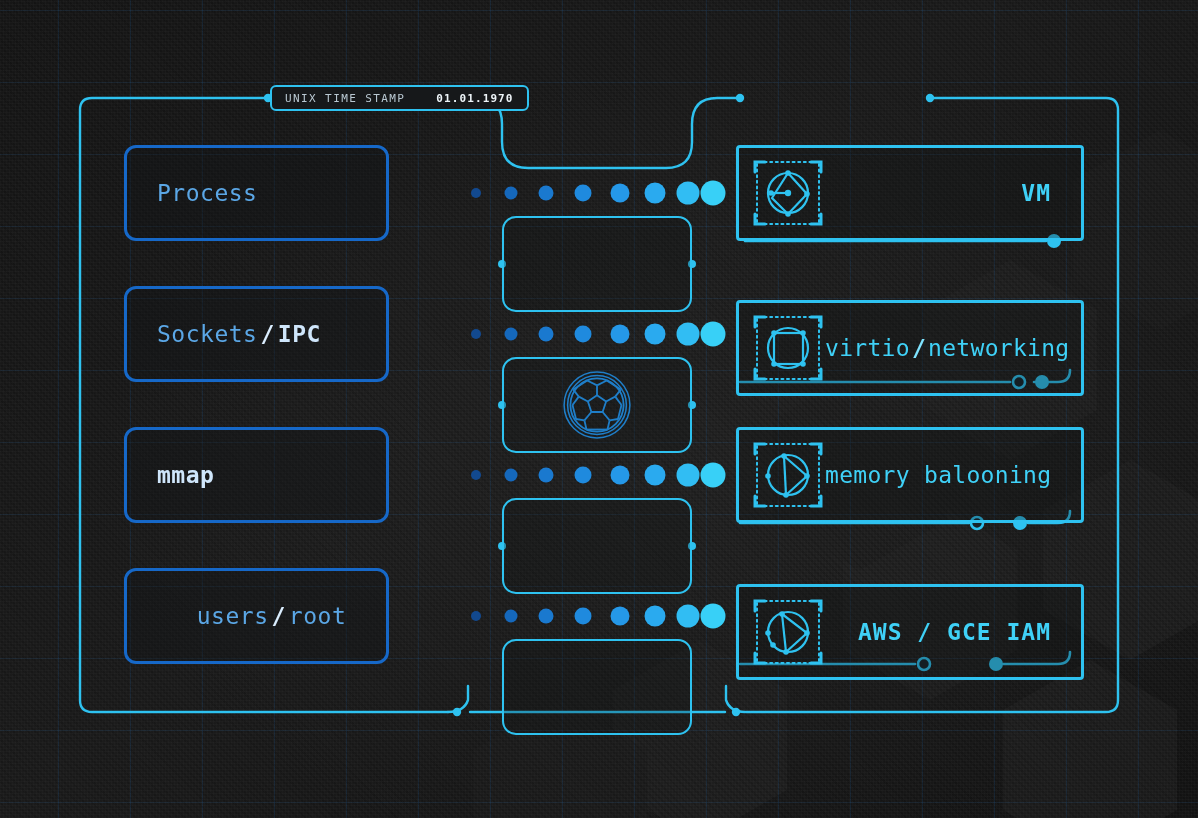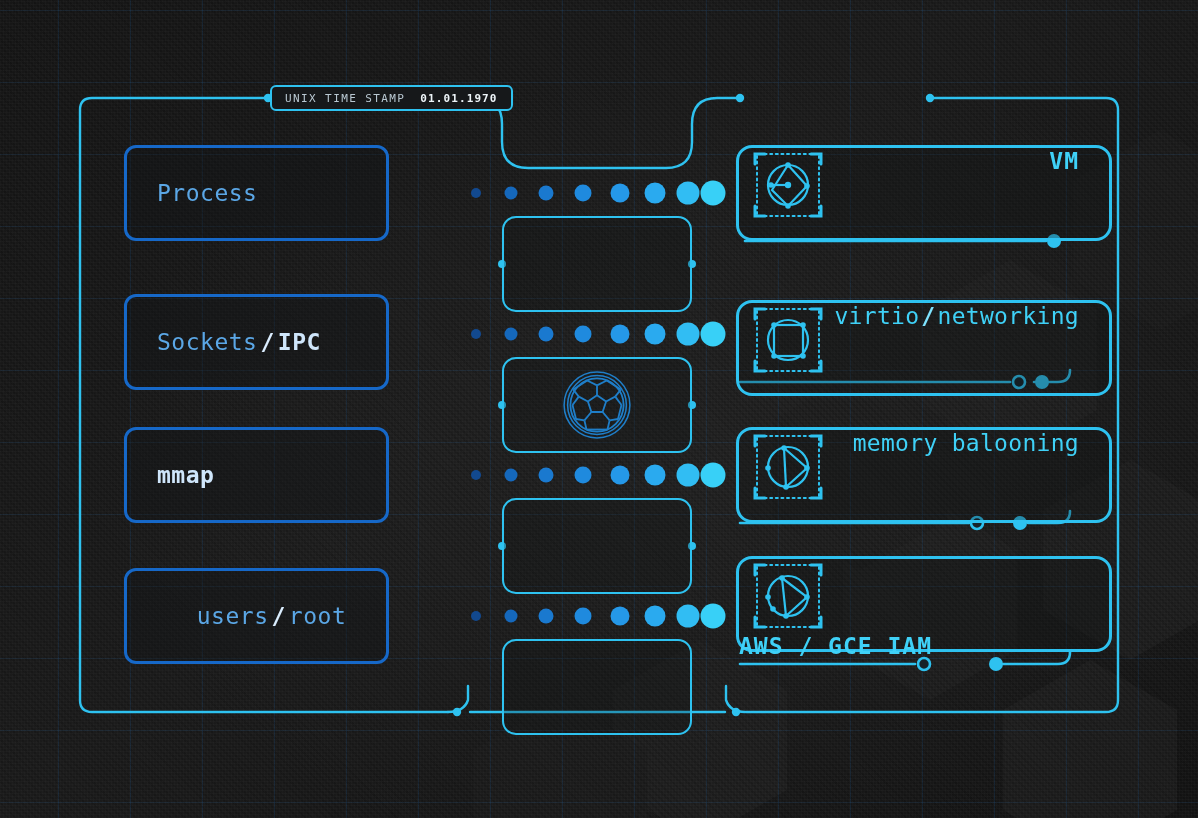--- a/index.html
+++ b/index.html
@@ -104,27 +104,27 @@
     background: rgba(16,18,20,0.25);
     display: flex;
     align-items: center;
     justify-content: center;
   }
 
   
   .rbox {
     position: absolute;
     left: 736px;
-    width: 376px;
+    width: 348px;
     height: 96px;
     border: 3px solid #2ec2f0;
-    border-radius: 16px;
+    border-radius: 4px;
     box-sizing: border-box;
     display: flex;
-    align-items: flex-start;
+    align-items: center;
     background: rgba(16,19,21,0.3);
   }
   .rbox .iconframe {
     position: relative;
     width: 74px;
     height: 74px;
     margin-left: 12px;
     flex: 0 0 auto;
   }
   .rbox .rtext {
@@ -157,20 +157,21 @@
     display: flex;
     align-items: center;
     justify-content: center;
     padding: 0 13px;
     background: #16181a;
     font-size: 11px;
     letter-spacing: 1.4px;
     color: #b9c8d2;
     white-space: nowrap;
     font-family: "DejaVu Sans Mono", "Liberation Mono", monospace;
+    gap: 16px;
   }
   .chip b {
     color: #edf4f8;
     font-weight: bold;
     letter-spacing: 1.1px;
     margin-left: 15px;
   }
 
   
   .logo-wrap {
@@ -327,21 +328,21 @@
   <div class="chip" style="left:270px; top:85px;">
     <span>UNIX TIME STAMP</span>
     <b>01.01.1970</b>
   </div>
 
 
   <div class="lbox" style="top:145px;">
     <span class="ltext">Process</span>
   </div>
 
-  <div class="lbox" style="top:294px;">
+  <div class="lbox" style="top:286px;">
     <span class="ltext"><span>Sockets</span><span class="sep">/</span><b>IPC</b></span>
   </div>
 
   <div class="lbox" style="top:427px;">
     <span class="ltext"><b>mmap</b></span>
   </div>
 
   <div class="lbox" style="top:568px;justify-content:center;">
     <span class="ltext"><span>users</span><span class="sep">/</span><span>root</span></span>
   </div>
@@ -474,21 +475,21 @@
           <circle cx="33" cy="18" r="2.8"></circle>
           <circle cx="56" cy="38" r="2.8"></circle>
           <circle cx="35" cy="57" r="2.8"></circle>
           <circle cx="17" cy="38" r="2.8"></circle>
         </g>
       </svg>
     </div>
     <span class="rtext">memory balooning</span>
   </div>
 
-  <div class="rbox" style="top:556px;flex-direction:column;">
+  <div class="rbox" style="top:584px;">
     <div class="iconframe">
       <svg viewBox="0 0 74 74" width="74" height="74">
         <g stroke="#2ec2f0" fill="none" stroke-width="2" stroke-dasharray="2 3.6" stroke-linecap="round">
           <path d="M8,6 H66"></path>
             <path d="M8,68 H66"></path>
             <path d="M6,8 V66"></path>
             <path d="M68,8 V66"></path>
         </g>
         <g stroke="#2ec2f0" fill="none" stroke-width="3" stroke-linecap="round">
           <path d="M4,16 V6 H14"></path>

